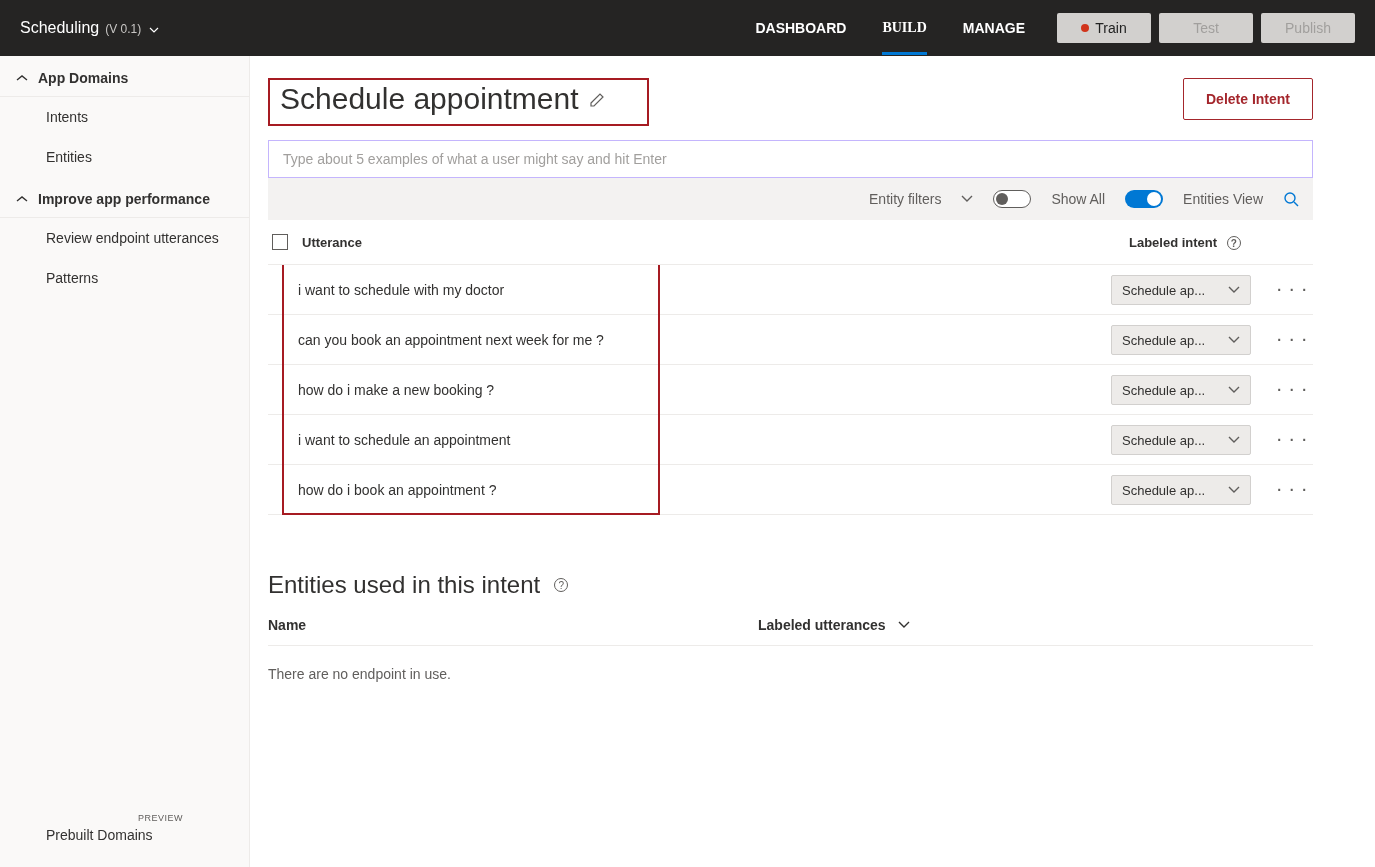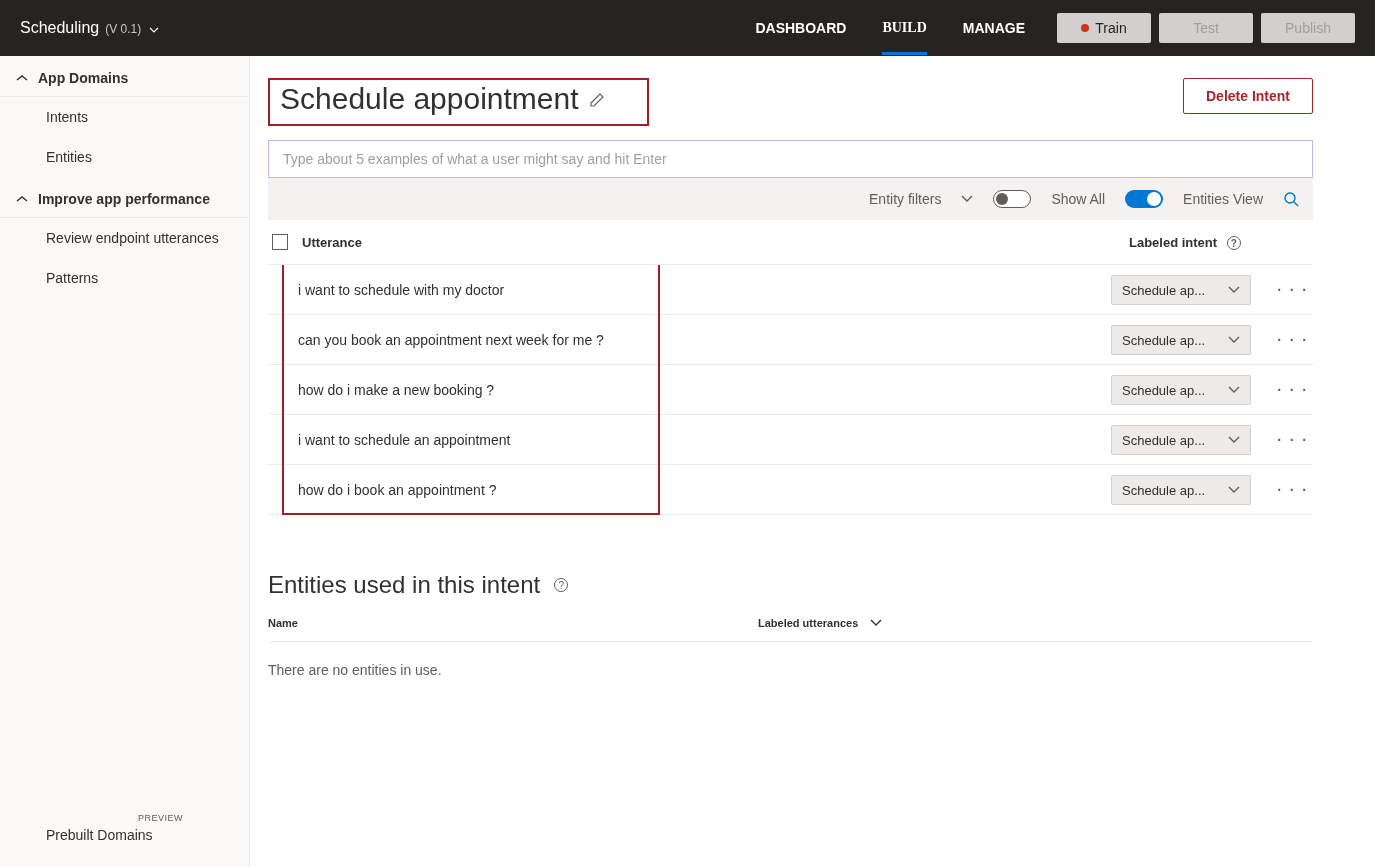--- a/index.html
+++ b/index.html
@@ -23,21 +23,21 @@
 .sidebar { width: 250px; border-right: 1px solid #edebe9; background: #faf9f8; display: flex; flex-direction: column; }
 .sec-head { display: flex; align-items: center; gap: 10px; padding: 14px 16px 10px; font-weight: 600; font-size: 14px; border-bottom: 1px solid #edebe9; }
 .nav-item { padding: 12px 16px 12px 46px; color: #323130; cursor: pointer; font-size: 14px; }
 .sidebar-bottom { margin-top: auto; padding: 14px 16px 24px 46px; font-size: 14px; position: relative; }
 .preview-tag { position: absolute; right: 66px; top: 0; font-size: 9px; letter-spacing: 0.5px; color: #605e5c; }
 
 .main { flex: 1; padding: 22px 62px 20px 18px; overflow-y: auto; }
 .title-row { display: flex; align-items: flex-start; }
 .title-box { border: 2px solid #a61b22; padding: 2px 40px 8px 10px; display: inline-flex; align-items: center; gap: 10px; }
 .page-title { font-size: 30px; font-weight: 400; }
-.delete-btn { margin-left: auto; border: 1px solid #a4262c; color: #a4262c; background: #fff; height: 36px; padding: 0 22px; font-size: 14px; font-weight: 600; cursor: pointer; border-radius: 2px; }
+.delete-btn { margin-left: auto; border: 1px solid #a4262c; color: #a4262c; background: #fff; height: 42px; padding: 0 22px; font-size: 14px; font-weight: 600; cursor: pointer; border-radius: 2px; }
 
 .example-input { width: 100%; border: 1px solid #c4b5fd; height: 38px; padding: 0 14px; margin-top: 14px; font-size: 14px; color: #323130; outline: none; }
 .example-input::placeholder { color: #a19f9d; }
 
 .filterbar { background: #f3f2f1; height: 42px; display: flex; align-items: center; justify-content: flex-end; padding: 0 14px; gap: 20px; }
 .filterbar .lbl { color: #605e5c; font-size: 14px; }
 .toggle { width: 38px; height: 18px; border-radius: 9px; position: relative; }
 .toggle.off { background: #fff; border: 1px solid #605e5c; }
 .toggle.off .knob { width: 12px; height: 12px; border-radius: 50%; background: #605e5c; position: absolute; left: 2px; top: 2px; }
 .toggle.on { background: #0078d4; }
@@ -50,21 +50,21 @@
 .help { width: 14px; height: 14px; border: 1px solid #605e5c; border-radius: 50%; font-size: 10px; display: inline-flex; align-items: center; justify-content: center; margin-left: 6px; color: #605e5c; }
 .utt-wrap { position: relative; }
 .row { display: flex; align-items: center; height: 50px; border-bottom: 1px solid #edebe9; padding-left: 30px; }
 .row:last-child { border-bottom: none; }
 .utt-text { flex: 1; color: #323130; font-size: 14px; }
 .intent-dd { position: absolute; right: 62px; top: 50%; transform: translateY(-50%); width: 140px; height: 30px; background: #edebe9; border: 1px solid #d2d0ce; border-radius: 2px; display: flex; align-items: center; padding: 0 10px; justify-content: space-between; font-size: 13px; cursor: pointer; }
 .row-more { position: absolute; right: 4px; top: 50%; transform: translateY(-50%); letter-spacing: 2px; color: #605e5c; cursor: pointer; font-weight: bold; }
 
 .entities-section { margin-top: 56px; }
 .entities-title { font-size: 24px; font-weight: 400; display: flex; align-items: center; gap: 8px; }
-.ent-head { display: flex; padding: 18px 0 12px; border-bottom: 1px solid #edebe9; font-weight: 600; font-size: 11px; }
+.ent-head { display: flex; padding: 18px 0 12px; border-bottom: 1px solid #edebe9; font-weight: 600; font-size: 14px; }
 .ent-head .c1 { flex: 0 0 490px; }
 .ent-empty { padding: 20px 0; color: #605e5c; font-size: 14px; }
 
 svg { display: block; }
 </style>
 </head>
 <body>
 
 <div class="topbar">
   <div class="app-name">
@@ -224,16 +224,16 @@
       </div>
       <div class="ent-head">
         <div class="c1">Name</div>
         <div style="display:flex;align-items:center;gap:12px;">
           <span>Labeled utterances</span>
           <svg width="12" height="8" viewBox="0 0 12 8">
               <path d="M1 1l5 5 5-5" stroke="#323130" stroke-width="1.4" fill="none"></path>
             </svg>
         </div>
       </div>
-      <div class="ent-empty">There are no entities in use.</div>
+      <div class="ent-empty">There are no endpoint in use.</div>
     </div>
   </div>
 </div>
 
 </body></html>

